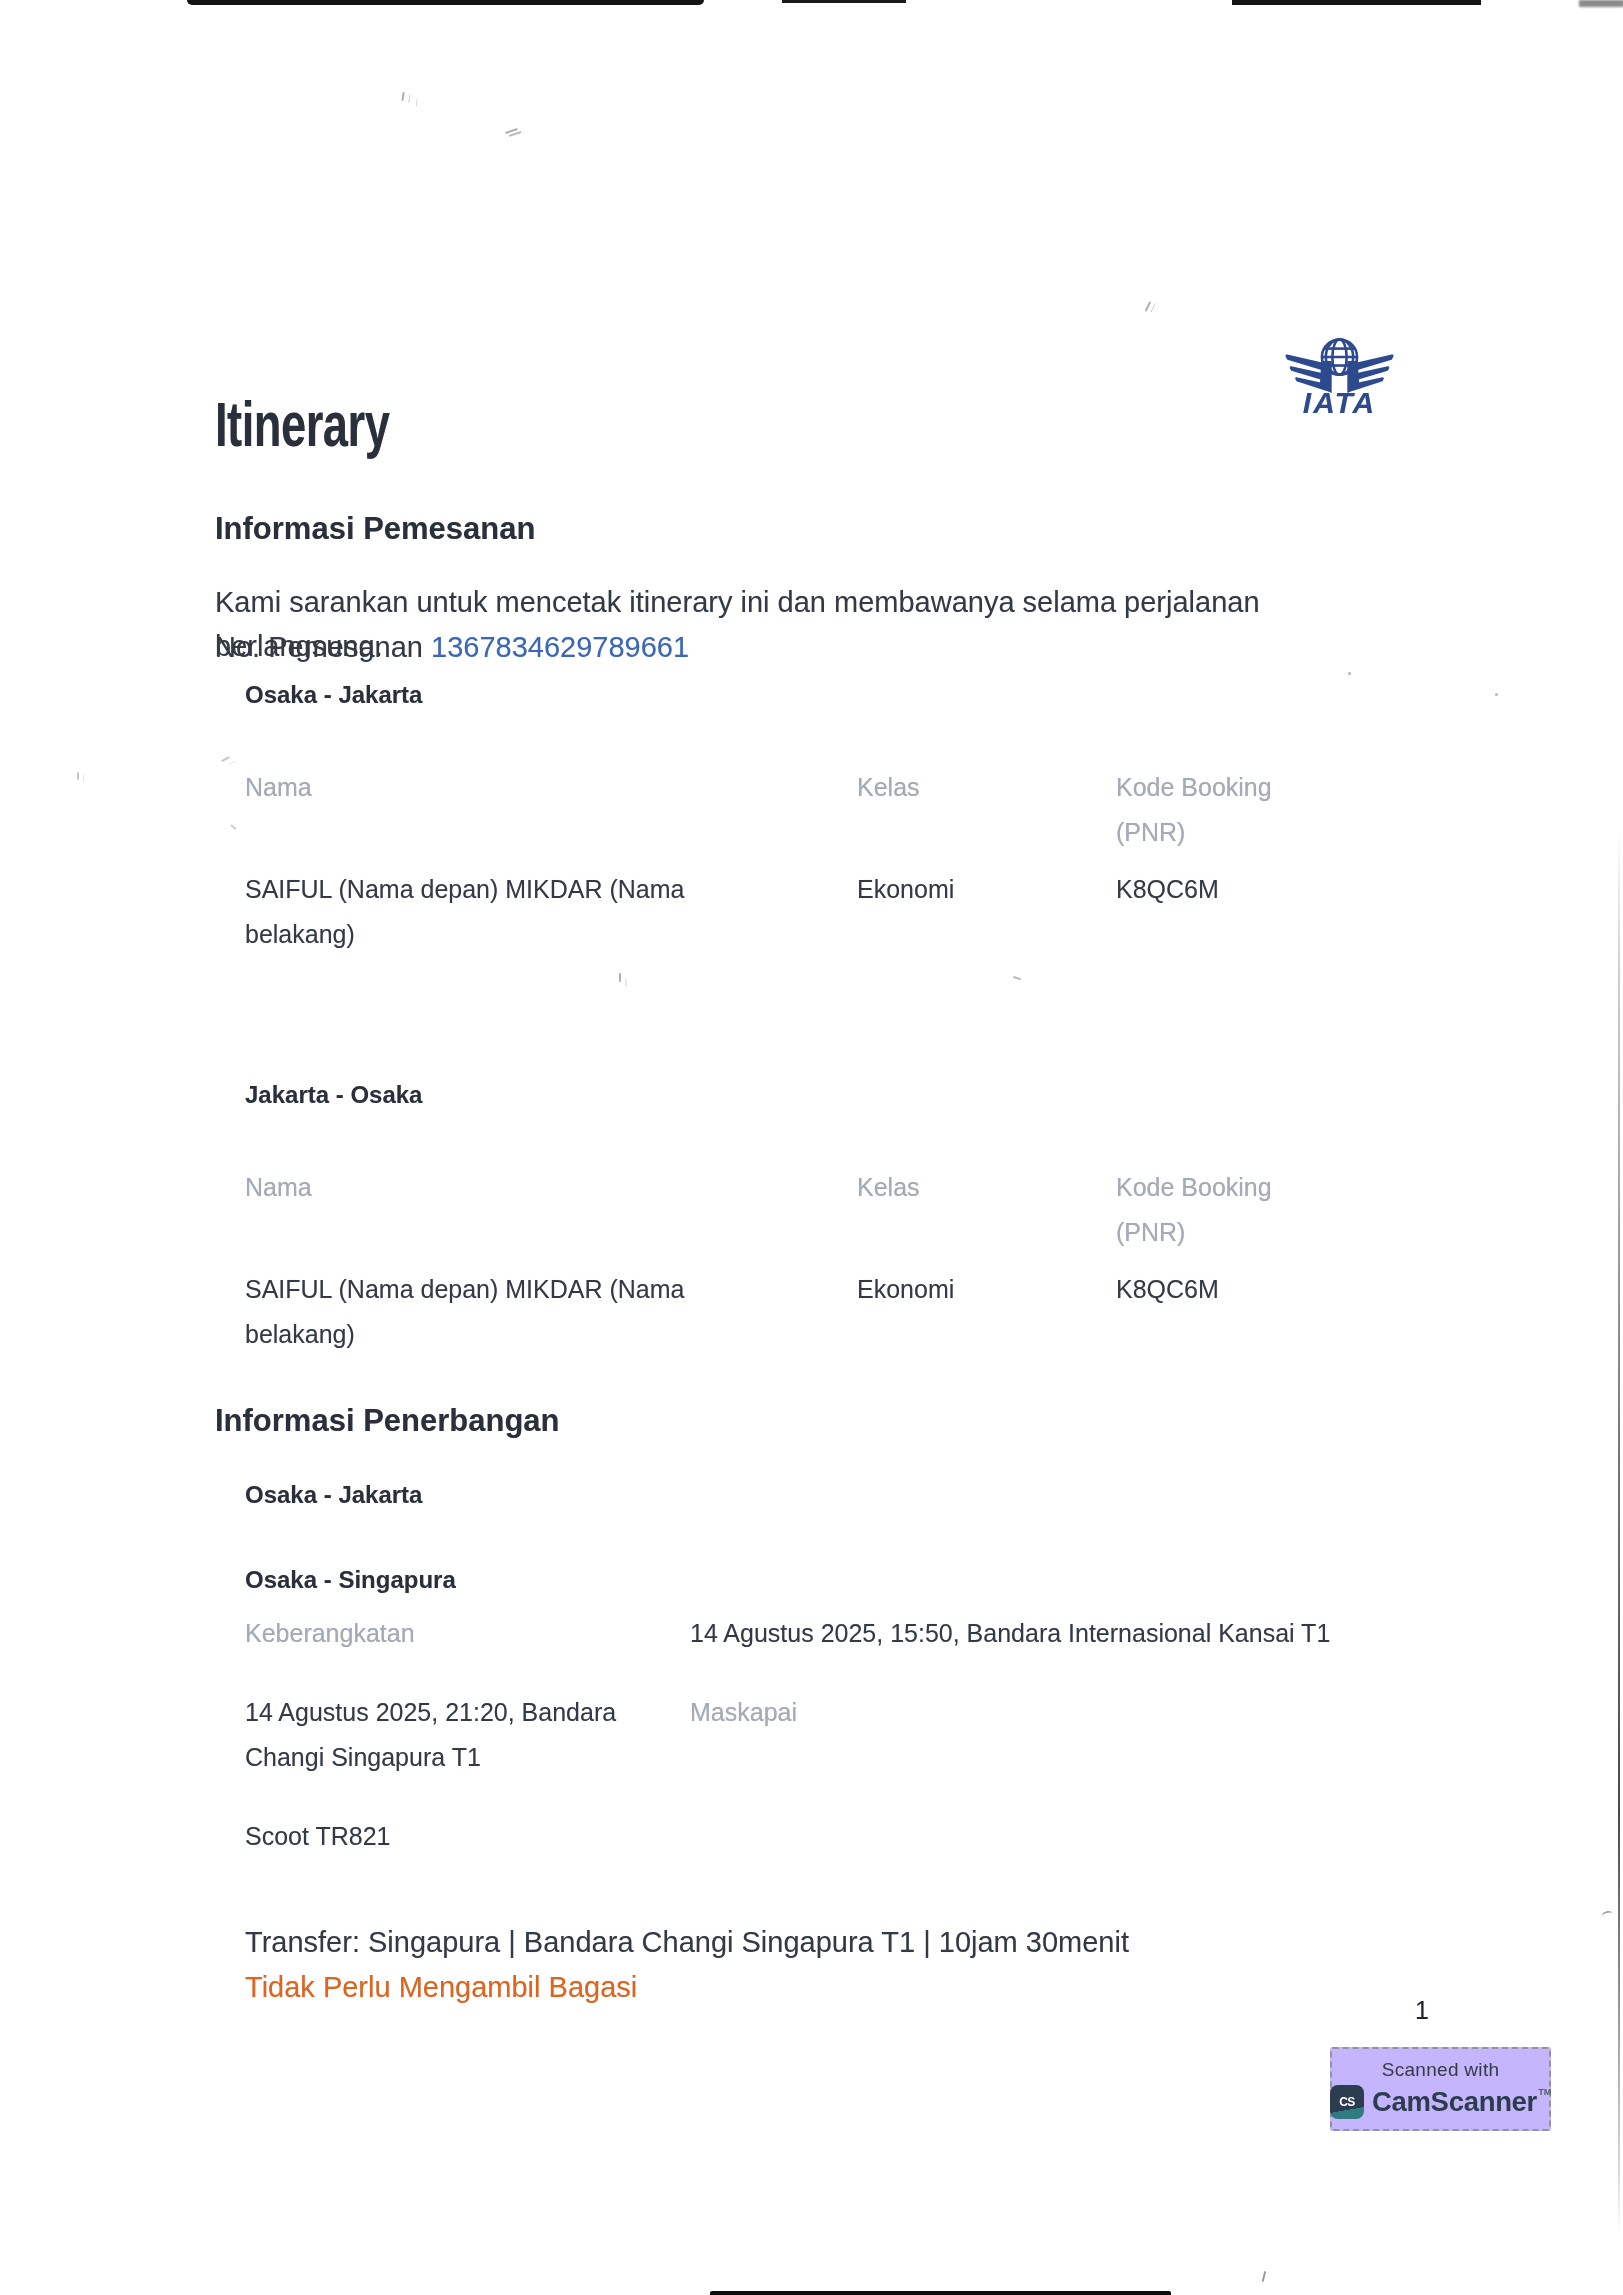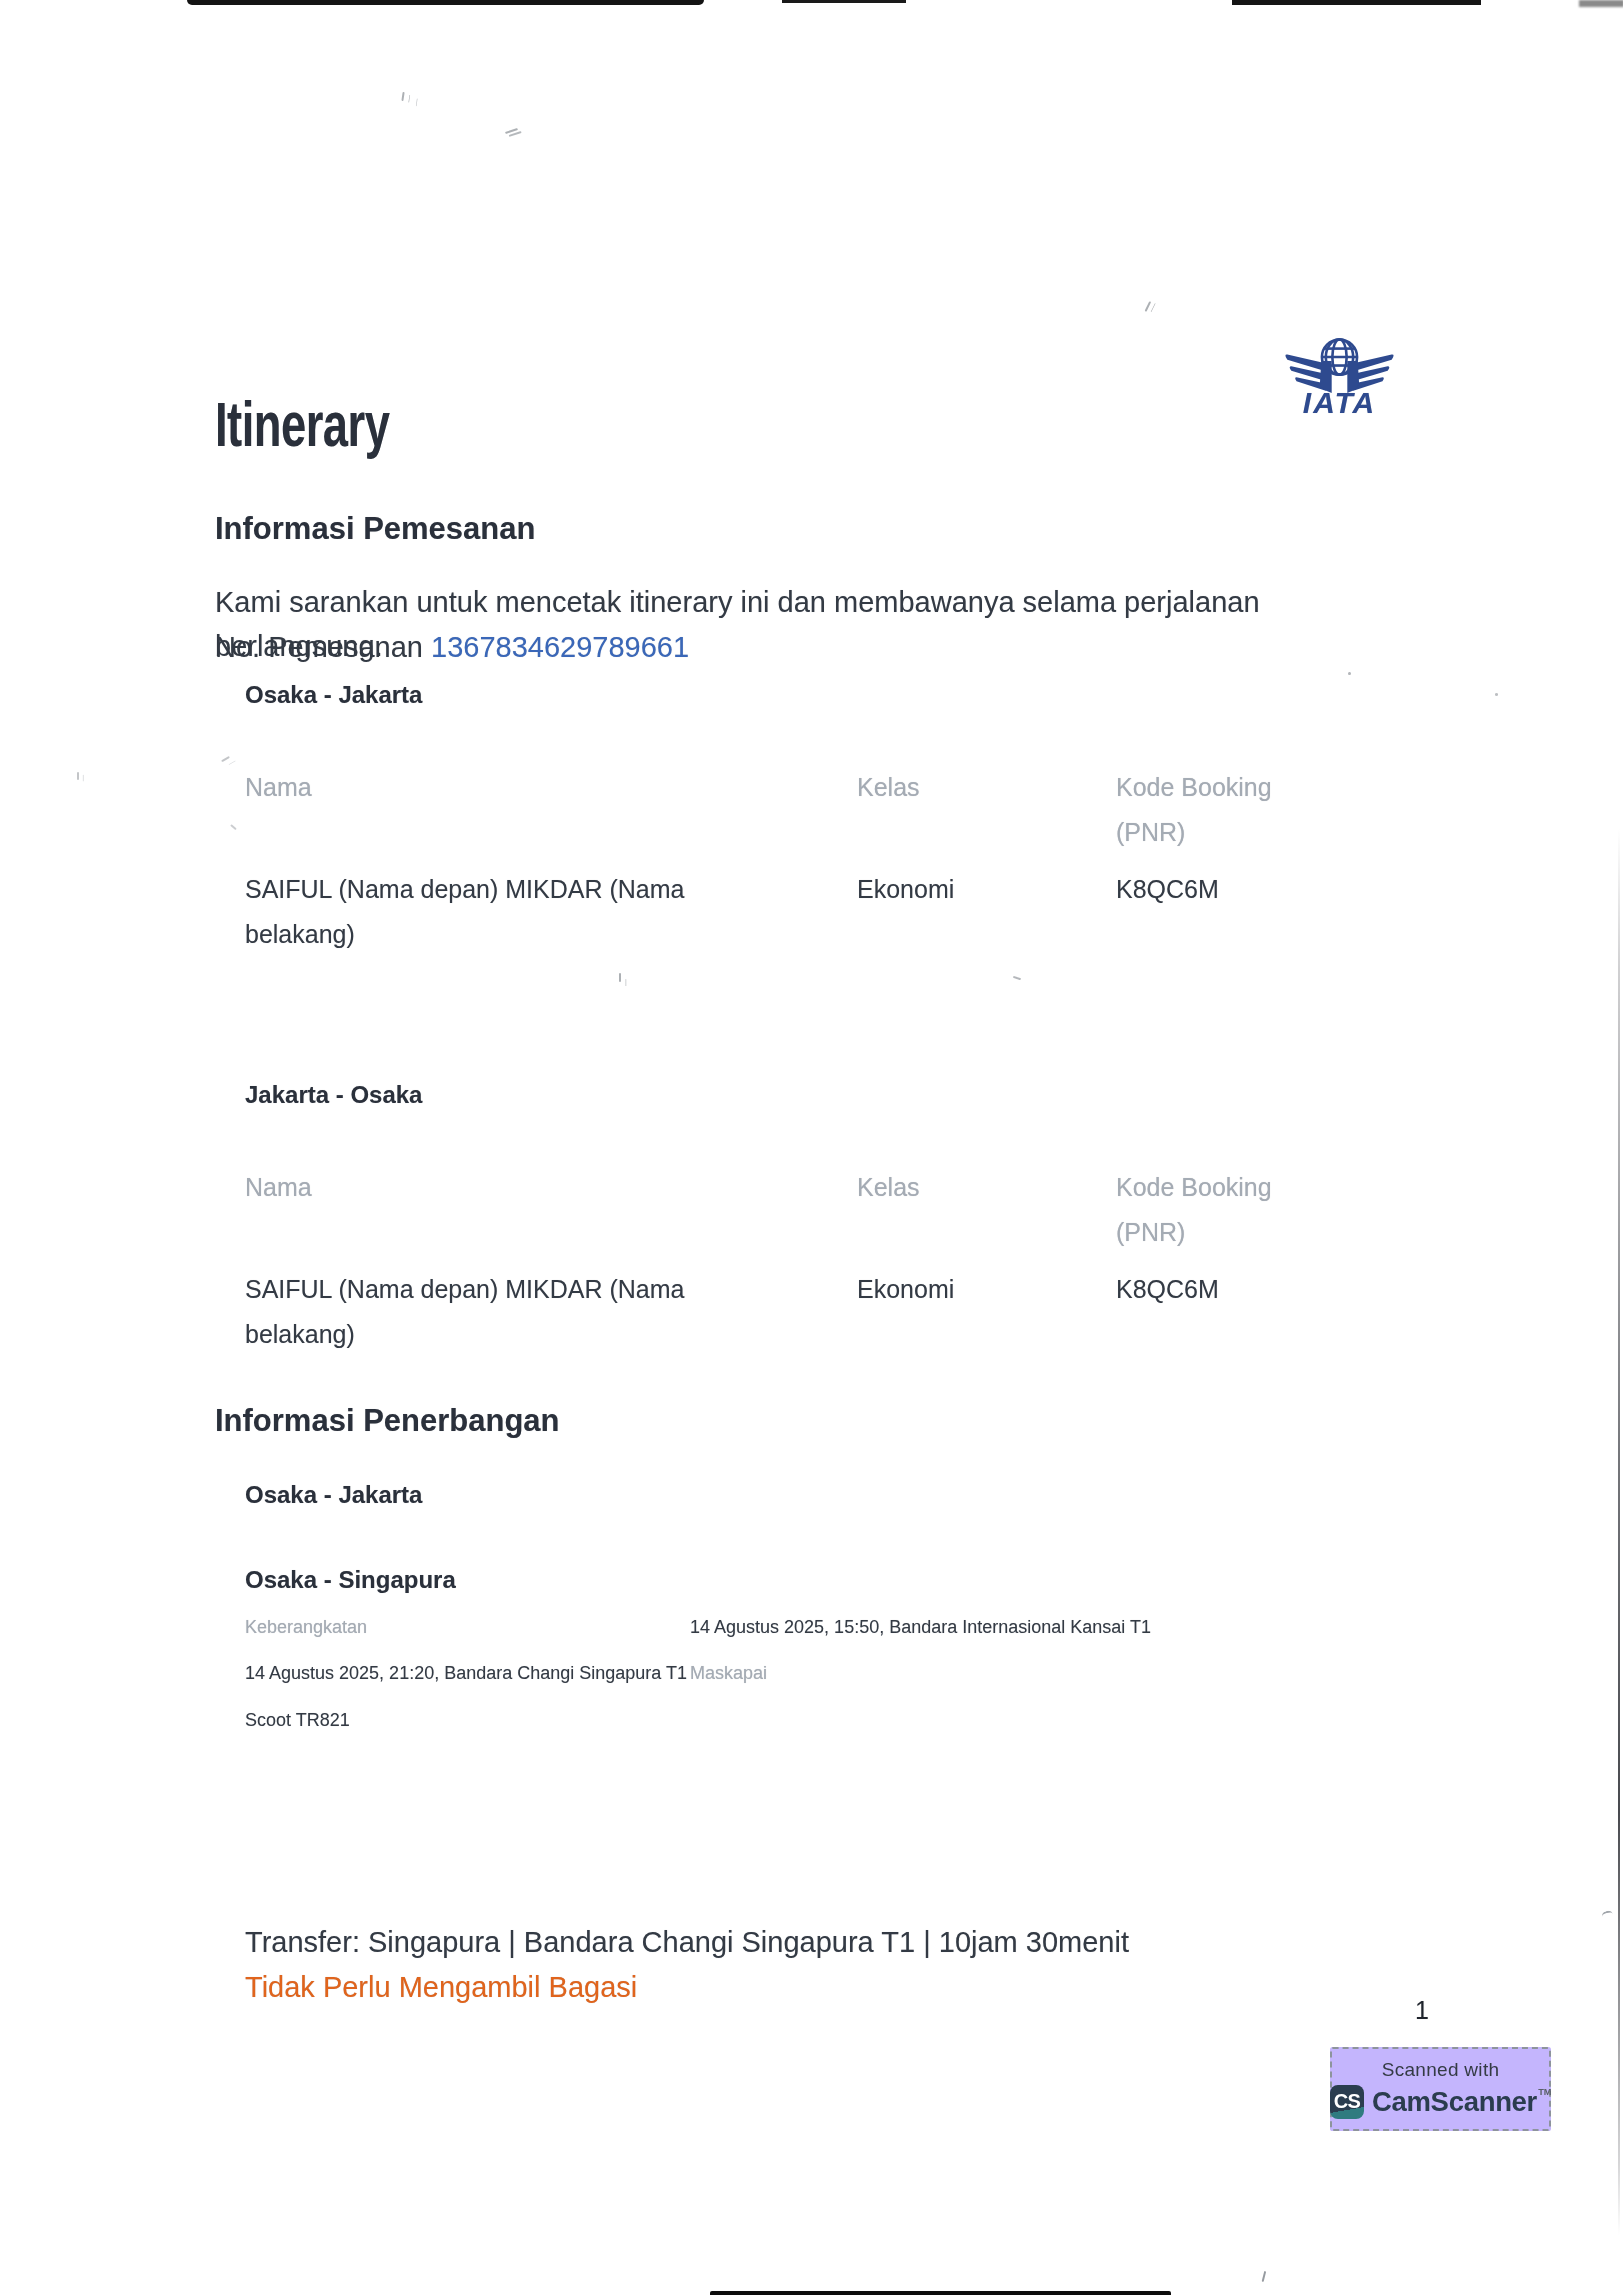--- a/index.html
+++ b/index.html
@@ -62,35 +62,35 @@
   .route-sub{font-size:24px;font-weight:700;color:var(--heading,#2b313c);line-height:1.2;}
   .card .route-sub{margin-bottom:55px;}
   .pax-grid{display:grid;grid-template-columns:612px 259px 1fr;font-size:25px;line-height:1.8;}
   .pax-grid .hdr{color:var(--muted,#a4abb4);}
   .pax-grid .val{margin-top:11.8px;color:var(--text,#333a44);}
   .name-cell{max-width:465px;}
   .pnr-hdr span{display:block;}
 
   .sub-route1{position:absolute;left:245px;top:1481px;}
   .leg-route{position:absolute;left:245px;top:1566px;}
-  .leg-grid{position:absolute;left:245px;top:1611px;display:grid;grid-template-columns:445px 668px;row-gap:14px;font-size:18px;line-height:1.8;}
+  .leg-grid{position:absolute;left:245px;top:1611px;display:grid;grid-template-columns:445px 668px;row-gap:34px;font-size:25px;line-height:1.8;}
   .leg-grid .lbl{color:var(--muted,#a4abb4);}
   .leg-grid .lval{color:var(--text,#333a44);}
   .transfer{position:absolute;left:245px;top:1892px;white-space:nowrap;}
   .baggage{position:absolute;left:245px;top:1937px;color:var(--accent_orange,#e0641c);white-space:nowrap;}
 
   
   .pageno{position:absolute;left:1415px;top:1996px;font-size:25px;color:#1f242c;}
   .badge{position:absolute;left:1330px;top:2047px;width:217px;height:80px;border:2px dashed #8d949c;border-radius:2.6px;
     background:#c4b5fd;display:flex;flex-direction:column;align-items:center;justify-content:center;gap:3.9px;text-shadow:none;}
   .scanned-with{font-size:19px;color:#343b44;letter-spacing:0.3px;}
   .brand-row{display:flex;align-items:center;gap:7.9px;}
   .cs-icon{width:34px;height:34px;border-radius:7.9px;display:flex;align-items:center;justify-content:center;
     background:linear-gradient(170deg,var(--camscanner_navy,#2b3f52) 70%,var(--camscanner_teal,#2f7b80) 70%);}
-  .cs-icon span{color:#fff;font-weight:700;font-size:20px;letter-spacing:-0.7px;}
+  .cs-icon span{color:#fff;font-weight:700;font-size:12px;letter-spacing:-0.7px;}
   .brand{font-size:27.5px;font-weight:700;color:var(--camscanner_navy,#2b3a4b);letter-spacing:-0.3px;}
   .brand-tm{font-size:9.2px;color:#5a6068;vertical-align:15.7px;margin-left:1.3px;}
 </style>
 </head>
 <body>
 
 <div class="page">
 
   <div class="ts ts1"></div>
   <div class="ts ts2"></div>

